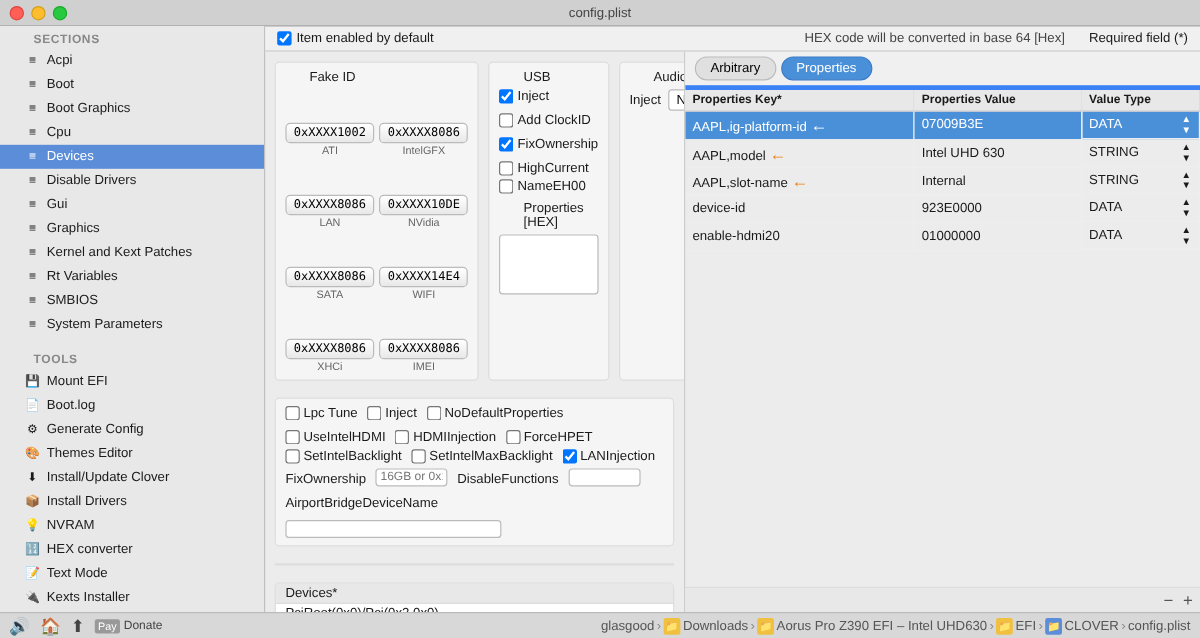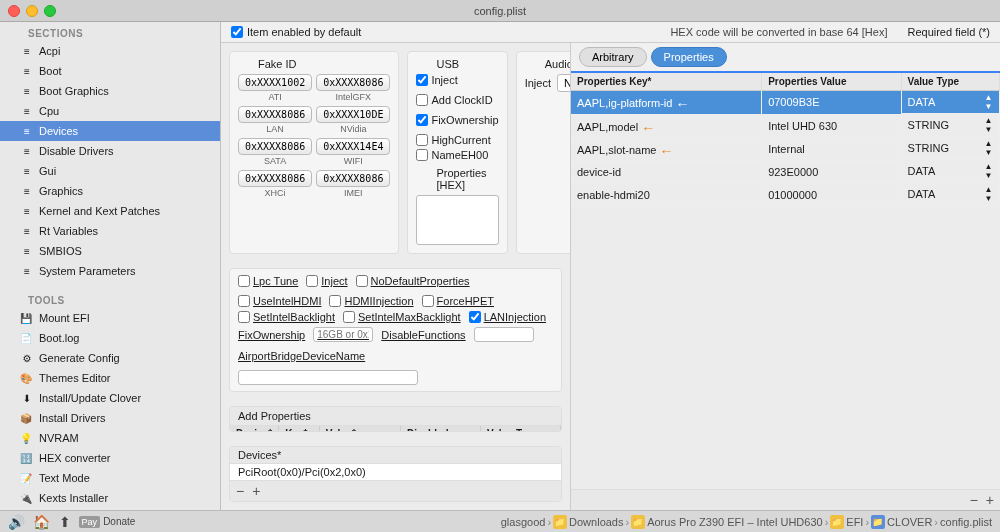--- a/index.html
+++ b/index.html
@@ -40,58 +40,58 @@
     
     .left-panel { flex: 1; padding: 8px; overflow-y: auto; display: flex; flex-direction: column; gap: 8px; }
 
     
     .panel-section { background: #f5f5f5; border: 1px solid #ddd; border-radius: 4px; padding: 6px 8px; }
     .panel-section-title { font-weight: 400; font-size: 11px; margin-bottom: 4px; margin-left: 20px; }
 
     
     .fakeid-grid { display: grid; grid-template-columns: 1fr 1fr; gap: 4px; }
     .fakeid-item { display: flex; flex-direction: column; align-items: center; }
-    .fakeid-btn { background: linear-gradient(to bottom, #fff, #e8e8e8); border: 1px solid #bbb; border-radius: 4px; padding: 2px 6px; font-size: 10px; cursor: pointer; width: 100%; text-align: right; font-family: monospace; }
+    .fakeid-btn { background: linear-gradient(to bottom, #fff, #e8e8e8); border: 1px solid #bbb; border-radius: 4px; padding: 2px 6px; font-size: 10px; cursor: pointer; width: 100%; text-align: right; font-family: monospace; margin-top: 28px; }
     .fakeid-label { font-size: 9px; color: #666; margin-top: 1px; }
 
     
     .usb-section { }
     .checkbox-row { display: flex; align-items: center; gap: 8px; flex-wrap: wrap; margin-bottom: 3px; }
     .checkbox-label { display: flex; align-items: center; gap: 3px; font-size: 11px; }
     input[type=checkbox] { width: 12px; height: 12px; }
 
     
     .audio-section { }
     .audio-row { display: flex; align-items: center; gap: 6px; }
     .select-control { font-size: 11px; border: 1px solid #bbb; border-radius: 3px; padding: 1px 2px; background: white; }
     .hex-textarea { width: 100%; height: 50px; border: 1px solid #bbb; border-radius: 3px; background: white; resize: none; font-size: 11px; padding: 2px; }
 
     
-    .options-row { display: flex; align-items: center; gap: 8px; flex-wrap: wrap; text-decoration: underline; }
+    .options-row { display: flex; align-items: flex-end; gap: 8px; flex-wrap: wrap; }
     .input-inline { width: 80px; font-size: 10px; border: 1px solid #bbb; border-radius: 3px; padding: 1px 3px; }
     .input-inline-sm { width: 60px; }
     .input-inline-lg { width: 180px; }
 
     
     .add-properties { border: 1px solid #ddd; border-radius: 4px; overflow: hidden; }
     .add-properties-header { background: #e8e8e8; padding: 3px 8px; font-weight: 500; font-size: 11px; border-bottom: 1px solid #ddd; }
     .table-header { display: grid; grid-template-columns: 1fr 1fr 2fr 80px 80px; background: #e0e0e0; border-bottom: 1px solid #ccc; }
     .table-header-cell { padding: 2px 6px; font-size: 10px; font-weight: 600; border-right: 1px solid #ccc; }
     .table-footer-btn { font-size: 14px; cursor: pointer; color: #555; background: none; border: none; }
 
     
     .bottom-section { border-top: 1px solid #ccc; padding: 6px 8px; background: #f0f0f0; }
     .devices-table { border: 1px solid #ddd; border-radius: 4px; overflow: hidden; }
     .devices-header { background: #e8e8e8; padding: 2px 8px; font-size: 11px; font-weight: 500; border-bottom: 1px solid #ddd; }
     .devices-row { background: white; padding: 2px 8px; font-size: 11px; display: flex; align-items: center; }
     .devices-footer { display: flex; align-items: center; padding: 2px 6px; background: #e8e8e8; border-top: 1px solid #ddd; gap: 8px; }
 
     
     .right-panel { width: 430px; border-left: 1px solid #ccc; display: flex; flex-direction: column; flex-shrink: 0; overflow: hidden; }
-    .right-panel-tabs { display: flex; padding: 4px 8px; background: #f0f0f0; border-bottom: 2px solid #3b82f6; gap: 4px; }
+    .right-panel-tabs { display: flex; padding: 4px 8px; background: #f0f0f0; border-bottom: 4px solid #3b82f6; gap: 4px; }
     .tab-btn { padding: 3px 12px; border-radius: 10px; font-size: 11px; cursor: pointer; border: 1px solid #bbb; background: #e0e0e0; }
     .tab-btn.active { background: #4a90d9; color: white; border-color: #3a7bc8; }
     .props-table-container { flex: 1; overflow-y: auto; }
     .props-table { width: 100%; border-collapse: collapse; }
     .props-table th { background: #e8e8e8; padding: 3px 6px; font-size: 10px; font-weight: 600; text-align: left; border-bottom: 1px solid #ccc; border-right: 1px solid #ddd; position: sticky; top: 0; }
     .props-table td { padding: 2px 6px; font-size: 11px; border-bottom: 1px solid #eee; border-right: 1px solid #eee; }
     .props-table tr.selected td { background: #4a90d9; color: white; }
     .arrow-icon { color: #e8821a; font-size: 14px; display: inline-block; }
     .stepper { display: flex; flex-direction: column; font-size: 8px; cursor: pointer; }
     .props-footer { display: flex; align-items: center; padding: 2px 6px; background: #e8e8e8; border-top: 1px solid #ddd; gap: 8px; justify-content: flex-end; }

